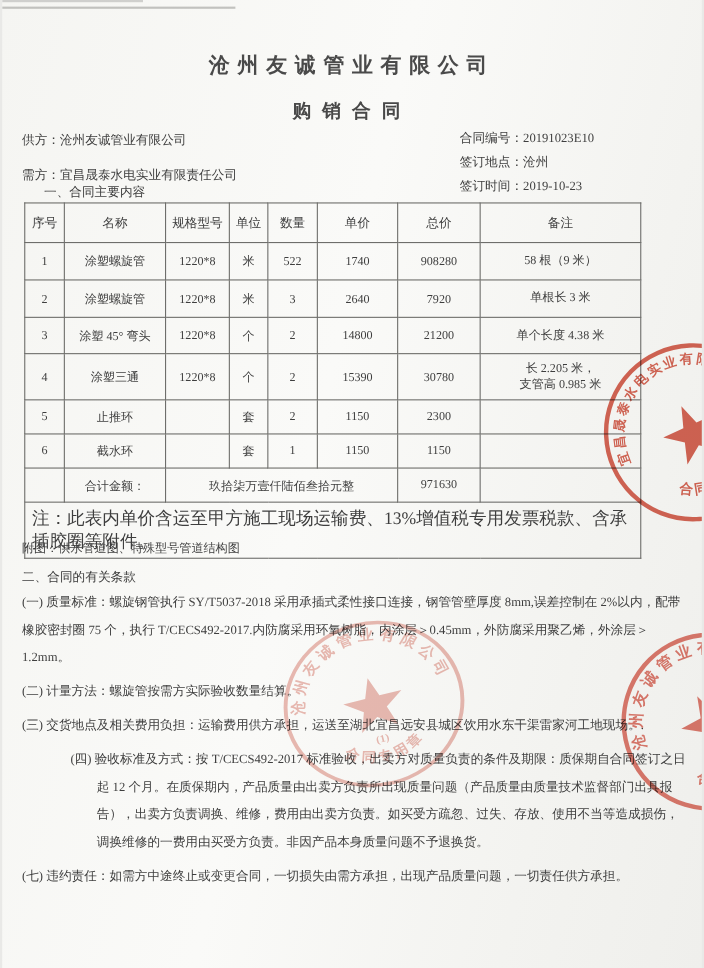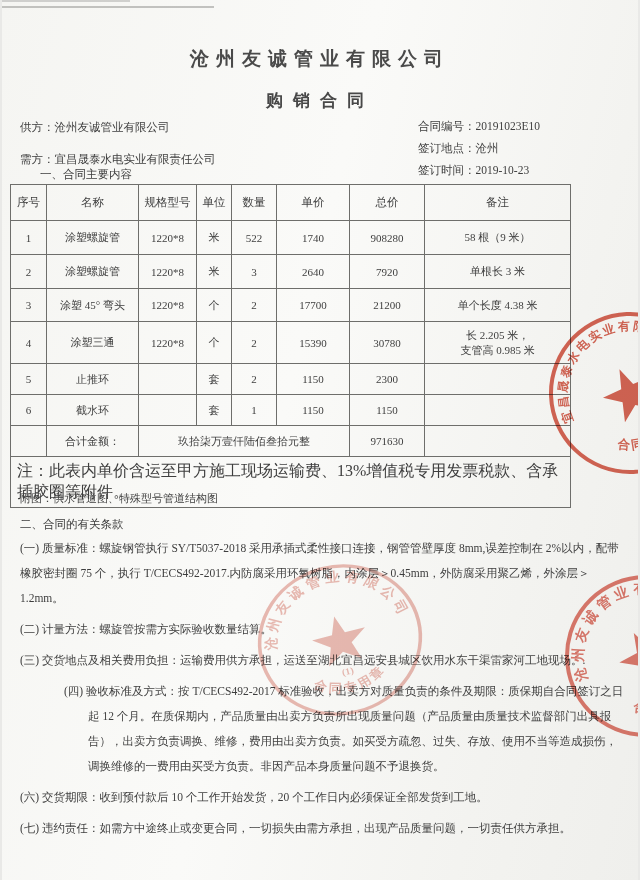--- a/index.html
+++ b/index.html
@@ -21,21 +21,21 @@
   .meta-buyer{position:absolute;top:152px;left:18px;}
   .meta-right{position:absolute;top:115px;left:416px;line-height:22px;}
   .meta-right div{white-space:nowrap;}
 
   .sec-heading{position:absolute;font-size:11.5px;color:#3c3c3c;}
   .sec1-heading{top:167px;left:18px;margin-left:20px;}
   .sec2-heading{top:517px;left:18px;}
   .attachment-line{position:absolute;top:491px;left:18px;font-size:11px;}
 
   table.main-table{
-    position:absolute;top:184px;left:8px;width:560px;
+    position:absolute;top:184px;left:20px;width:560px;
     border-collapse:collapse;table-layout:fixed;font-size:11px;color:#3e3e3e;
   }
   table.main-table th,table.main-table td{
     border:1px solid #6e6e6b;text-align:center;vertical-align:middle;
     padding:0 2px;font-weight:normal;overflow:hidden;
   }
   table.main-table th{font-size:11.5px;height:35px;}
   .remark-cell{white-space:pre-line;line-height:15px;}
   .note-cell{text-align:left !important;padding:4px 6px !important;font-size:16px;}
 
@@ -115,21 +115,21 @@
       <td>2640</td>
       <td>7920</td>
       <td class="remark-cell">单根长 3 米</td>
     </tr>
     <tr style="height:33px">
       <td>3</td>
       <td>涂塑 45° 弯头</td>
       <td>1220*8</td>
       <td>个</td>
       <td>2</td>
-      <td>17700</td>
+      <td>14800</td>
       <td>21200</td>
       <td class="remark-cell">单个长度 4.38 米</td>
     </tr>
     <tr style="height:42px">
       <td>4</td>
       <td>涂塑三通</td>
       <td>1220*8</td>
       <td>个</td>
       <td>2</td>
       <td>15390</td>
@@ -171,21 +171,20 @@
     </table>
 
   <div class="attachment-line">附图：供水管道图、特殊型号管道结构图</div>
   <div class="sec-heading sec2-heading">二、合同的有关条款</div>
 
   <div class="clauses">
     <p class="clause">(一) 质量标准：螺旋钢管执行 SY/T5037-2018 采用承插式柔性接口连接，钢管管壁厚度 8mm,误差控制在 2%以内，配带橡胶密封圈 75 个，执行 T/CECS492-2017.内防腐采用环氧树脂，内涂层＞0.45mm，外防腐采用聚乙烯，外涂层＞1.2mm。</p>
     <p class="clause">(二) 计量方法：螺旋管按需方实际验收数量结算。</p>
     <p class="clause">(三) 交货地点及相关费用负担：运输费用供方承担，运送至湖北宜昌远安县城区饮用水东干渠雷家河工地现场。.</p>
     <p class="clause hang">(四) 验收标准及方式：按 T/CECS492-2017 标准验收，出卖方对质量负责的条件及期限：质保期自合同签订之日起 12 个月。在质保期内，产品质量由出卖方负责所出现质量问题（产品质量由质量技术监督部门出具报告），出卖方负责调换、维修，费用由出卖方负责。如买受方疏忽、过失、存放、使用不当等造成损伤，调换维修的一费用由买受方负责。非因产品本身质量问题不予退换货。</p>
-    <p class="clause">(六) 交货期限：收到预付款后 10 个工作开始发货，20 个工作日内必须保证全部发货到工地。</p>
     <p class="clause">(七) 违约责任：如需方中途终止或变更合同，一切损失由需方承担，出现产品质量问题，一切责任供方承担。</p>
   </div>
 
   <div class="stamp stamp-buyer">
     <svg viewBox="0 0 176 176">
       <defs>
         <path id="arc-a-top" d="M33.4,119.5 A63,63 0 1 1 142.6,119.5"></path>
         <path id="arc-a-bot" d="M35.4,107.2 A56,56 0 0 0 140.6,107.2"></path>
       </defs>
       <circle cx="88" cy="88" r="79" fill="none" stroke="currentColor" stroke-width="4"></circle>

